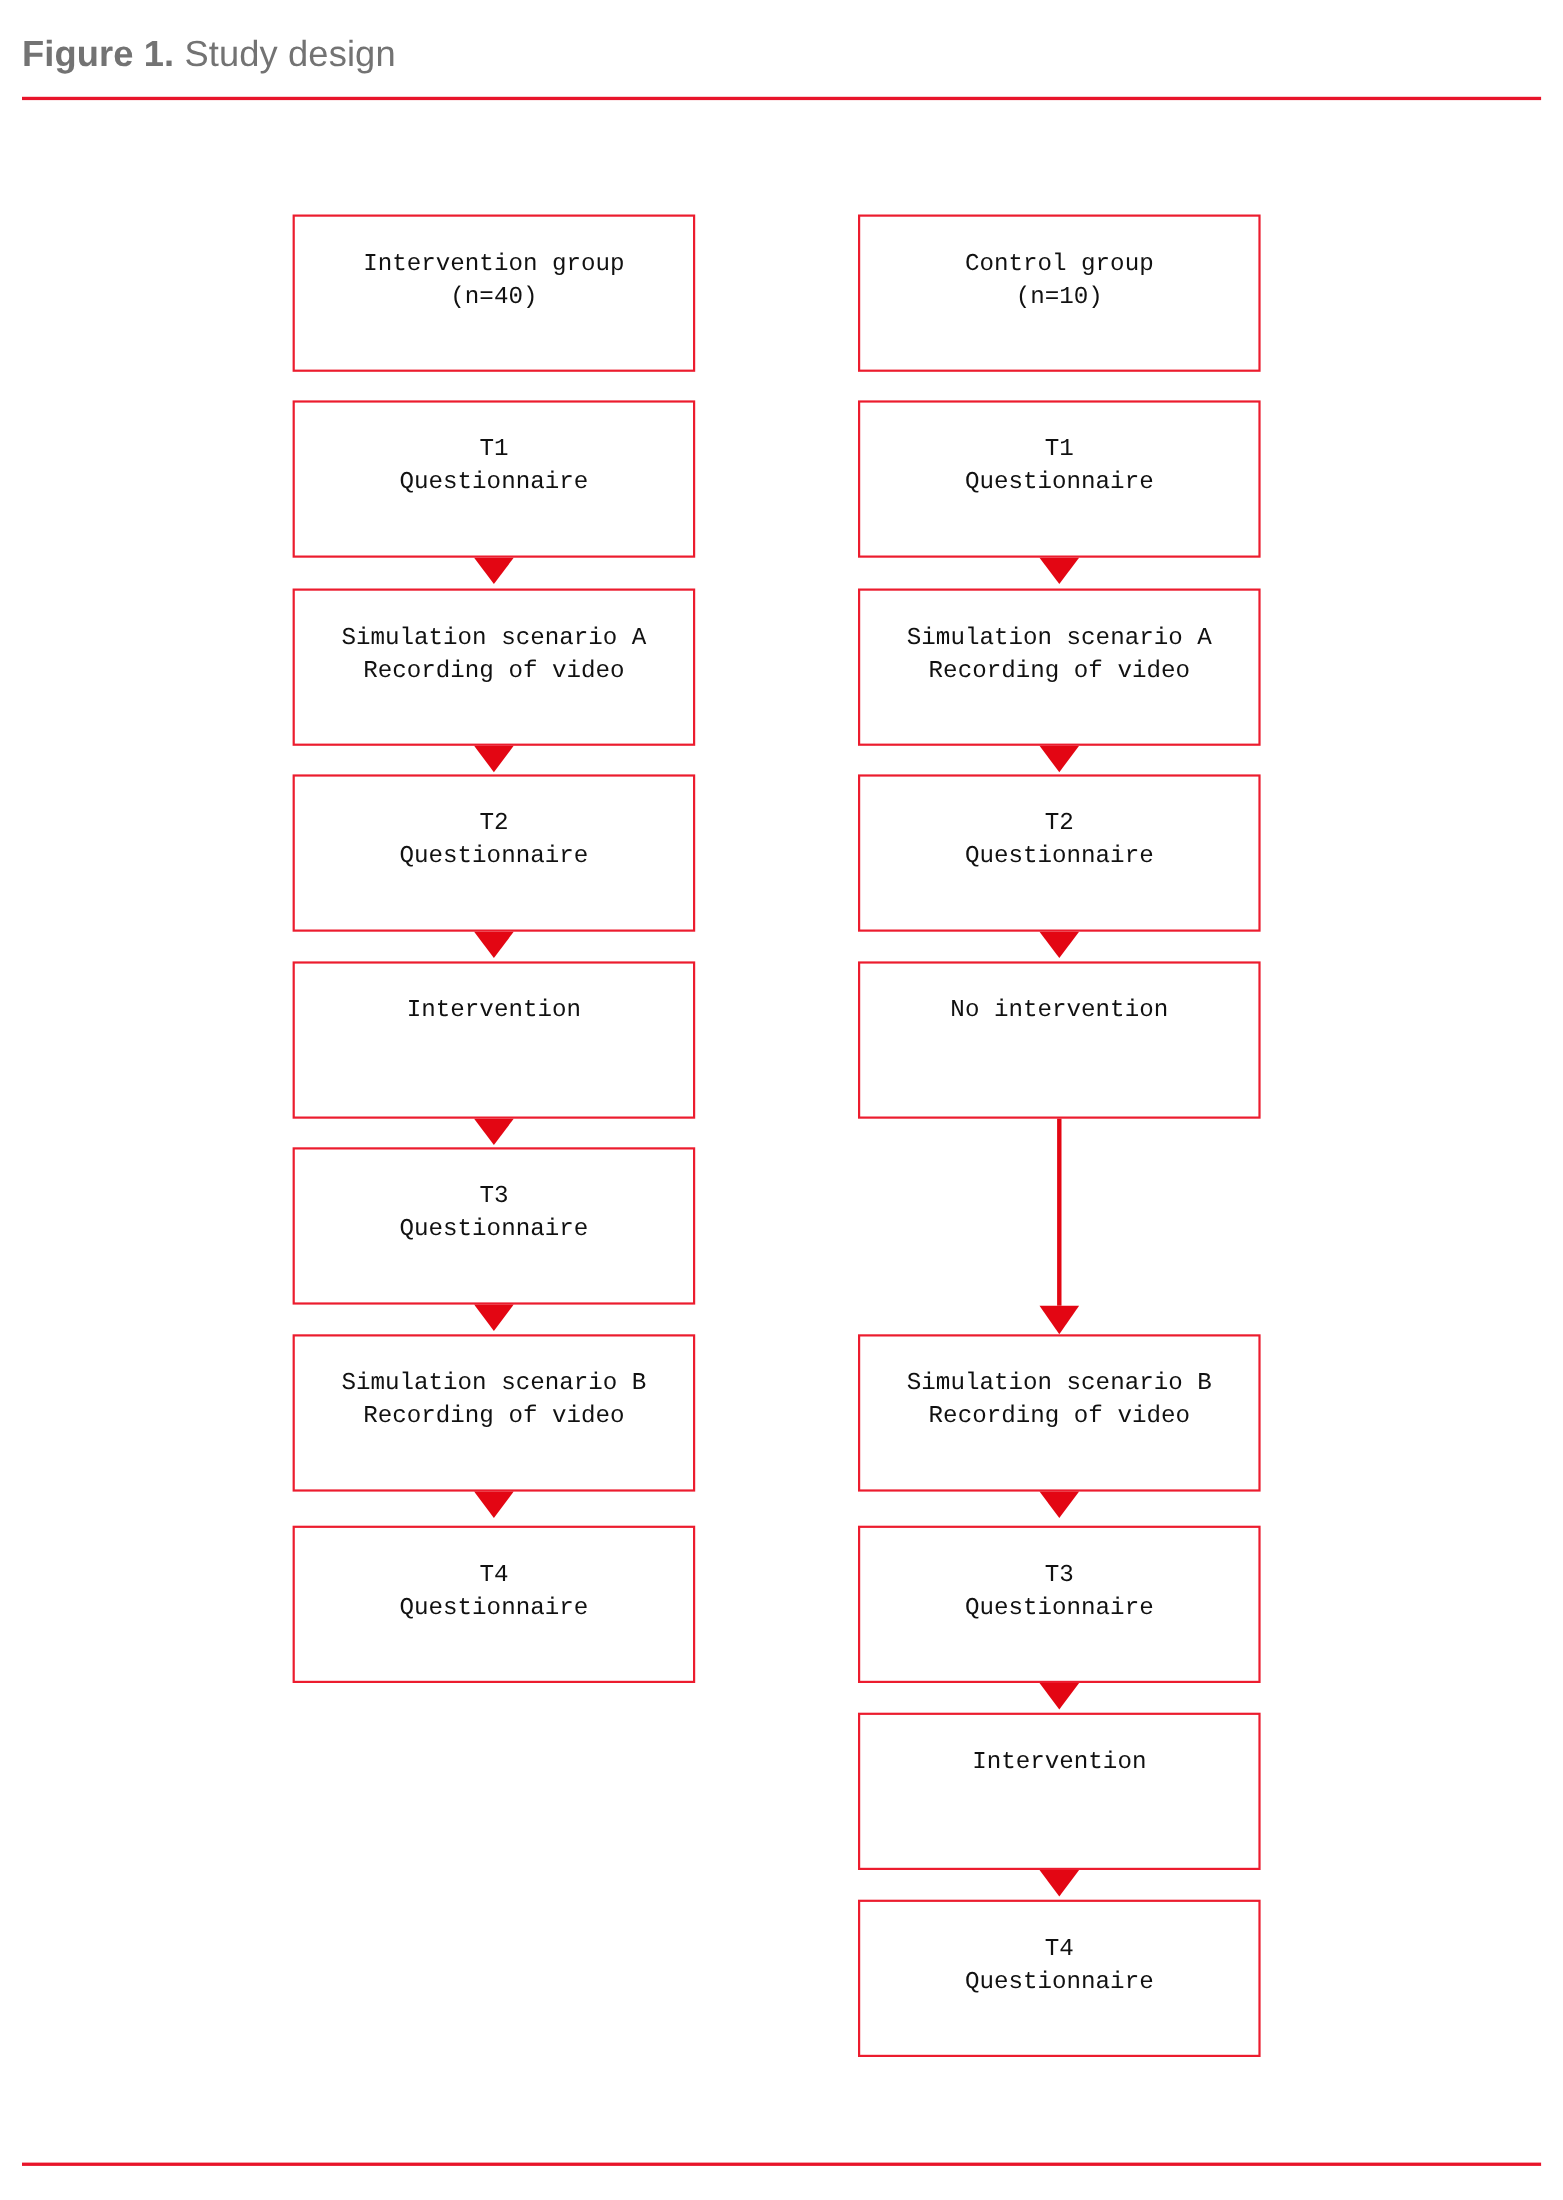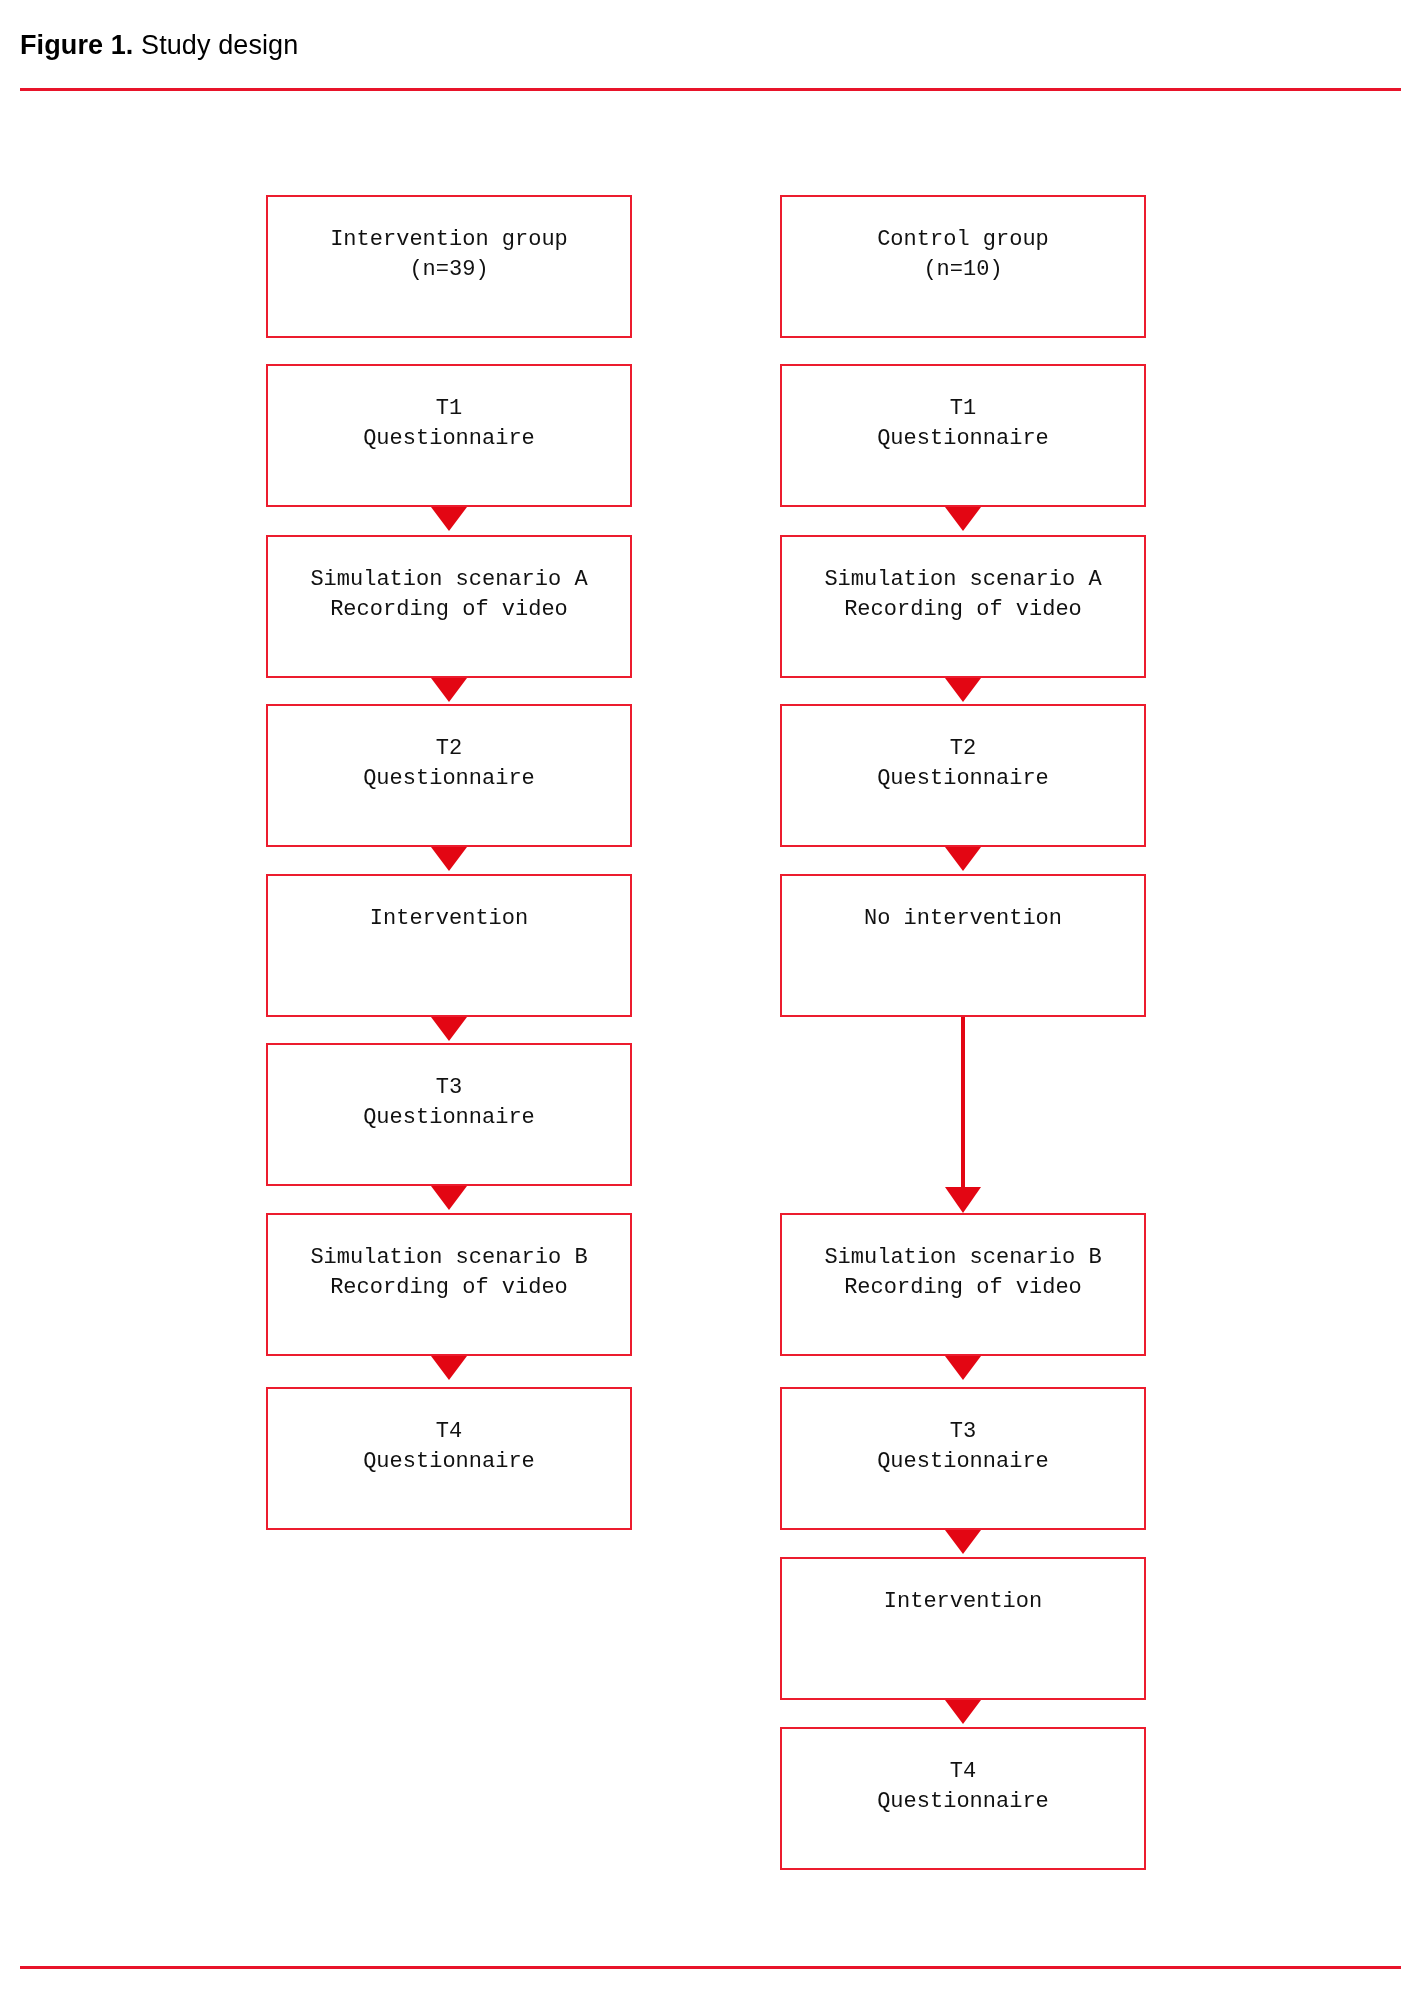--- a/index.html
+++ b/index.html
@@ -20,22 +20,22 @@
     position: absolute;
     left: 0;
     top: 0;
     width: 1421px;
     height: 95px;
   }
   #figure-title {
     position: absolute;
     left: 20px;
     top: 30px;
-    font-size: 27px;
-    color: #000000;
+    font-size: 33px;
+    color: #737373;
     letter-spacing: 0.1px;
     white-space: nowrap;
   }
   #figure-title .fig-label {
     font-weight: bold;
   }
   #figure-title .fig-caption {
     font-weight: normal;
   }
   .rule {
@@ -118,21 +118,21 @@
 <div id="figure-header">
   <div id="figure-title">
     <span class="fig-label">Figure 1.</span><span class="fig-caption"> Study design</span>
   </div>
   <div class="rule" id="rule-top"></div>
 </div>
 
 <div id="flowchart">
 
   <div class="node col-left" style="top:195px">
-    <div class="node-text"><span>Intervention group</span><br><span>(n=39)</span></div>
+    <div class="node-text"><span>Intervention group</span><br><span>(n=40)</span></div>
   </div>
 
   <div class="node col-left" style="top:364px">
     <div class="node-text"><span>T1</span><br><span>Questionnaire</span></div>
   </div>
   <div class="arrow-head arrow-left" style="top:507px"></div>
 
   <div class="node col-left" style="top:535px">
     <div class="node-text"><span>Simulation scenario A</span><br><span>Recording of video</span></div>
   </div>

